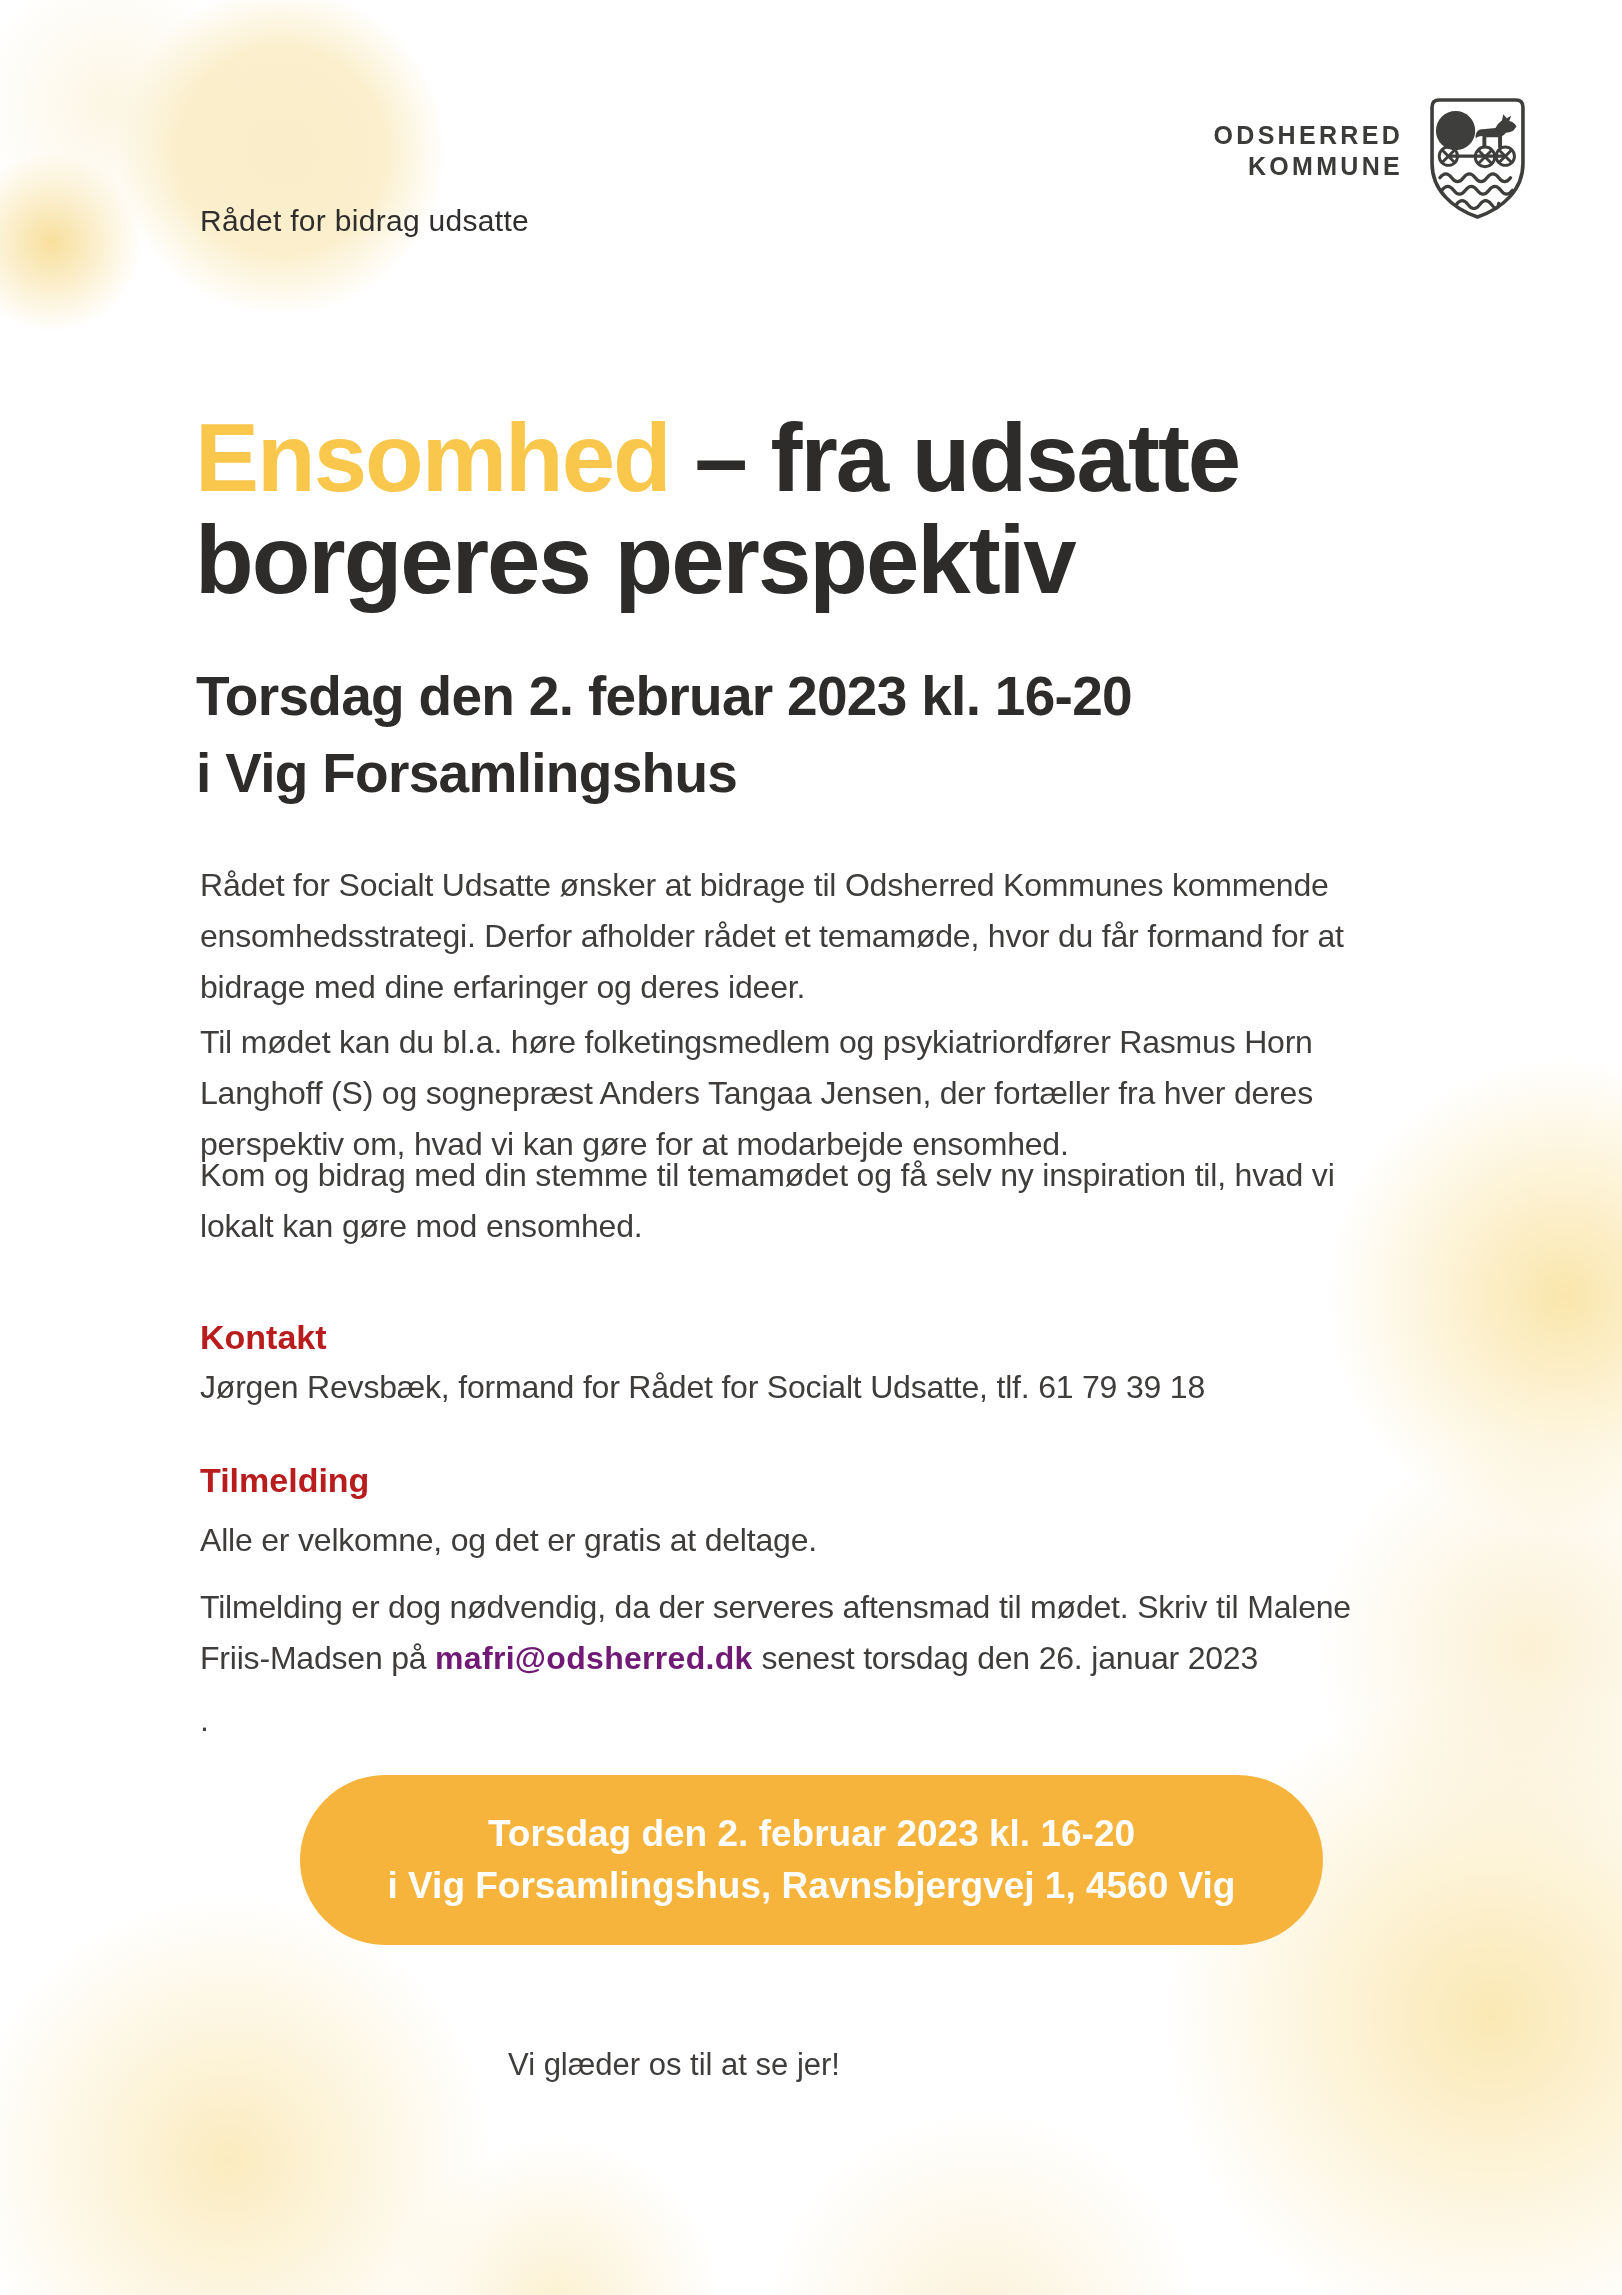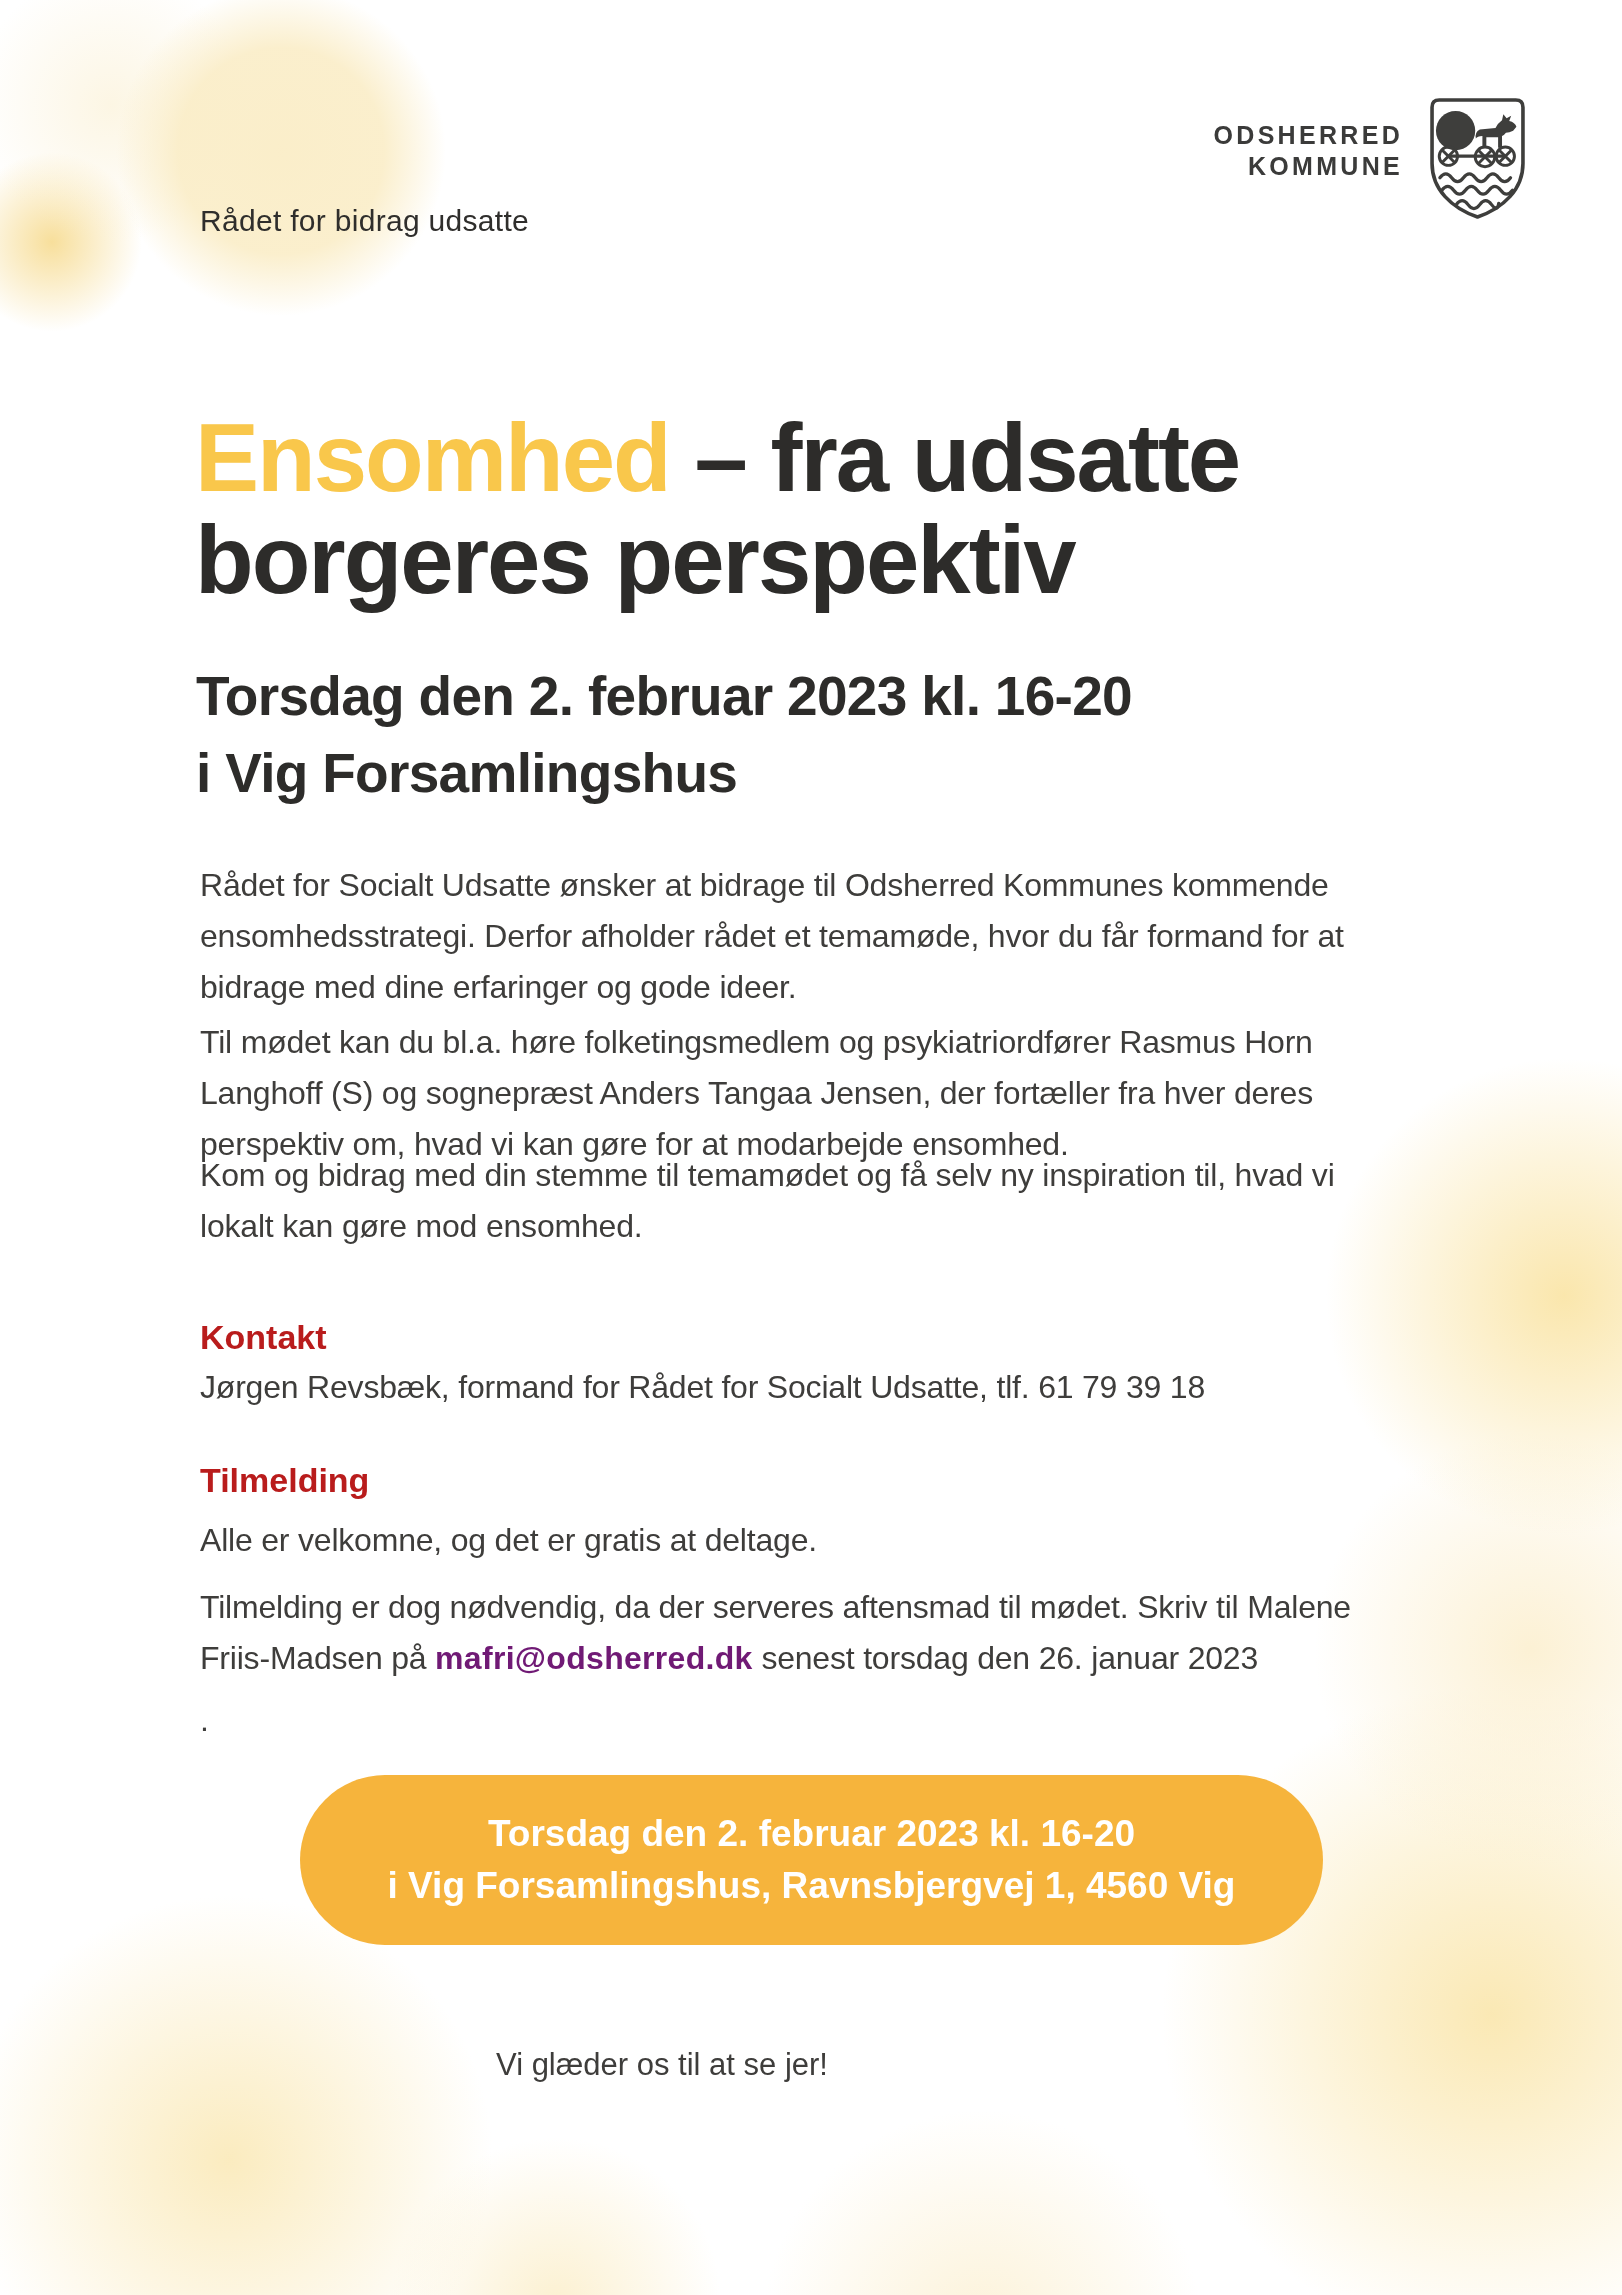--- a/index.html
+++ b/index.html
@@ -52,21 +52,21 @@
   .signup-h{top:1461px;} .signup-p1{top:1515px;} .signup-p2{top:1582px;} .stray{top:1695px;}
   .email-link{
     color:#701a75;font-weight:700;letter-spacing:0.3px;text-decoration:none;cursor:pointer;text-align:center;
   }
   .badge{
     left:300px;top:1775px;width:1023px;height:170px;border-radius:85px;background:#F6B43C;
     display:flex;flex-direction:column;justify-content:center;align-items:center;
     color:#ffffff;font-weight:700;font-size:37px;line-height:52px;text-align:center;
   }
   .footer{
-    left:0;top:2045px;width:1324px;text-align:center;font-size:31px;line-height:39px;color:#3E3D3B;
+    left:12px;top:2045px;width:1324px;text-align:center;font-size:31px;line-height:39px;color:#3E3D3B;
   }
 </style>
 </head>
 <body>
 
 <div class="page">
   <div class="bg"></div>
 
   <div class="abs top-label">Rådet for bidrag udsatte</div>
 
@@ -106,21 +106,21 @@
   </div>
 
   <div class="abs subtitle">
     <div>Torsdag den 2. februar 2023 kl. 16-20</div>
     <div>i Vig Forsamlingshus</div>
   </div>
 
   <div class="abs bodytext p1">
     <div>Rådet for Socialt Udsatte ønsker at bidrage til Odsherred Kommunes kommende</div>
     <div>ensomhedsstrategi. Derfor afholder rådet et temamøde, hvor du får formand for at</div>
-    <div>bidrage med dine erfaringer og gode ideer.</div>
+    <div>bidrage med dine erfaringer og deres ideer.</div>
   </div>
 
   <div class="abs bodytext p2">
     <div>Til mødet kan du bl.a. høre folketingsmedlem og psykiatriordfører Rasmus Horn</div>
     <div>Langhoff (S) og sognepræst Anders Tangaa Jensen, der fortæller fra hver deres</div>
     <div>perspektiv om, hvad vi kan gøre for at modarbejde ensomhed.</div>
   </div>
 
   <div class="abs bodytext p3">
     <div>Kom og bidrag med din stemme til temamødet og få selv ny inspiration til, hvad vi</div>

